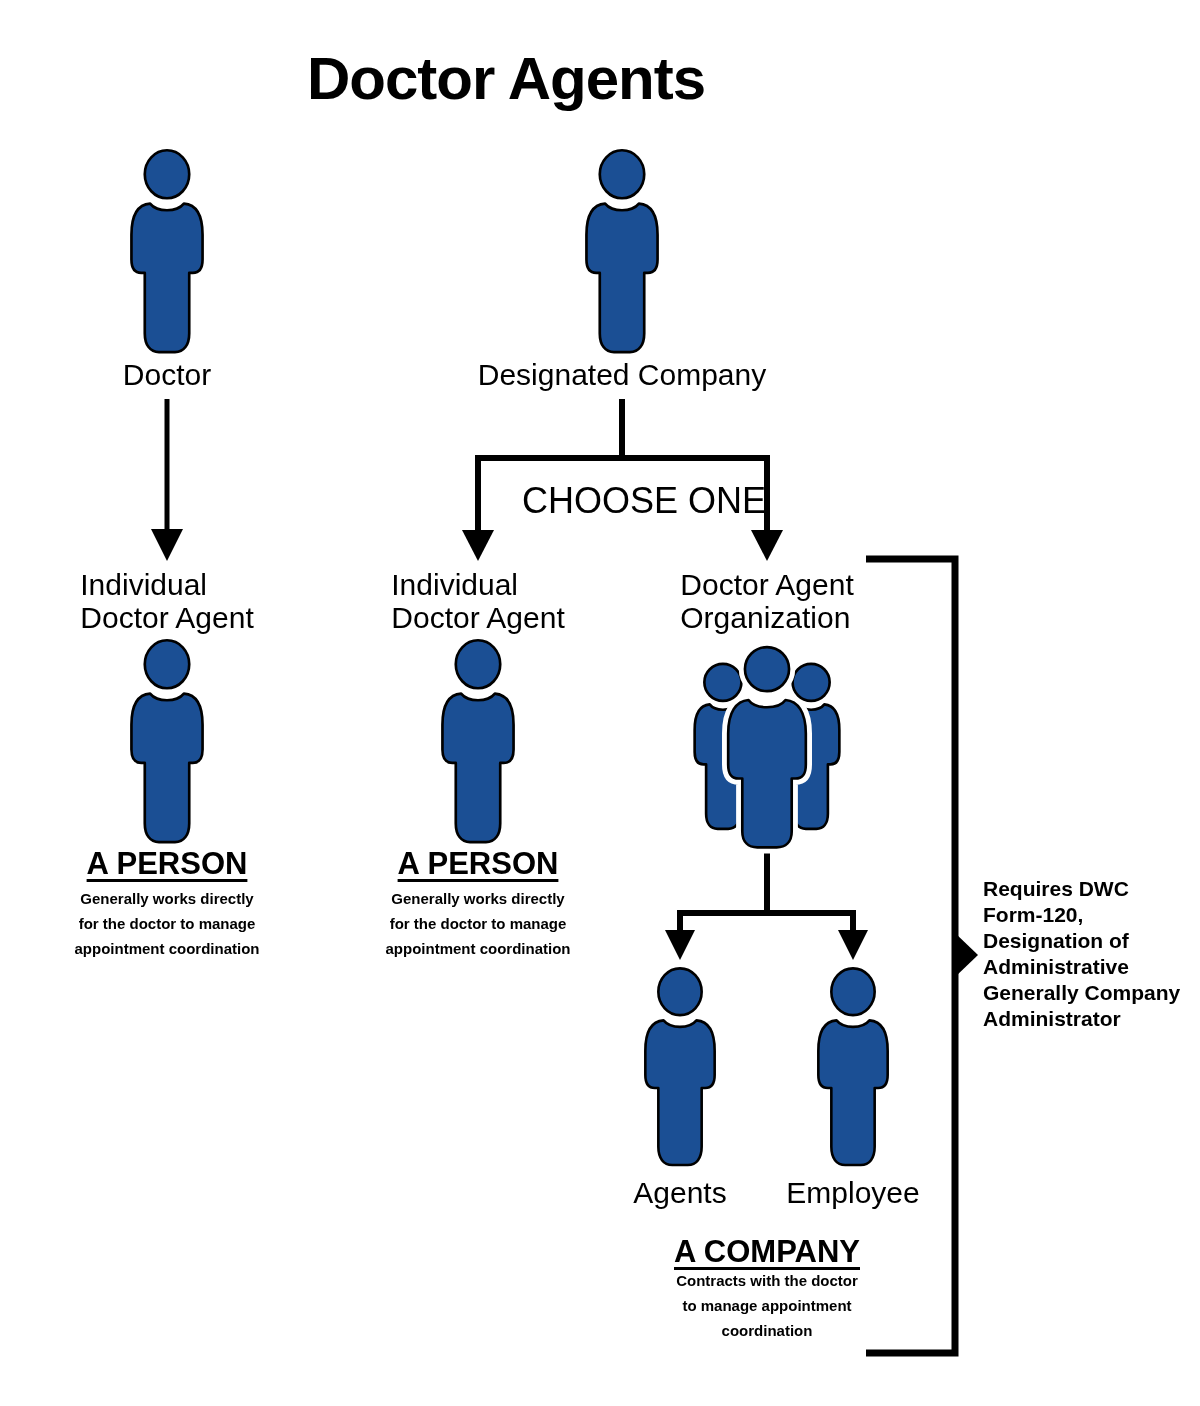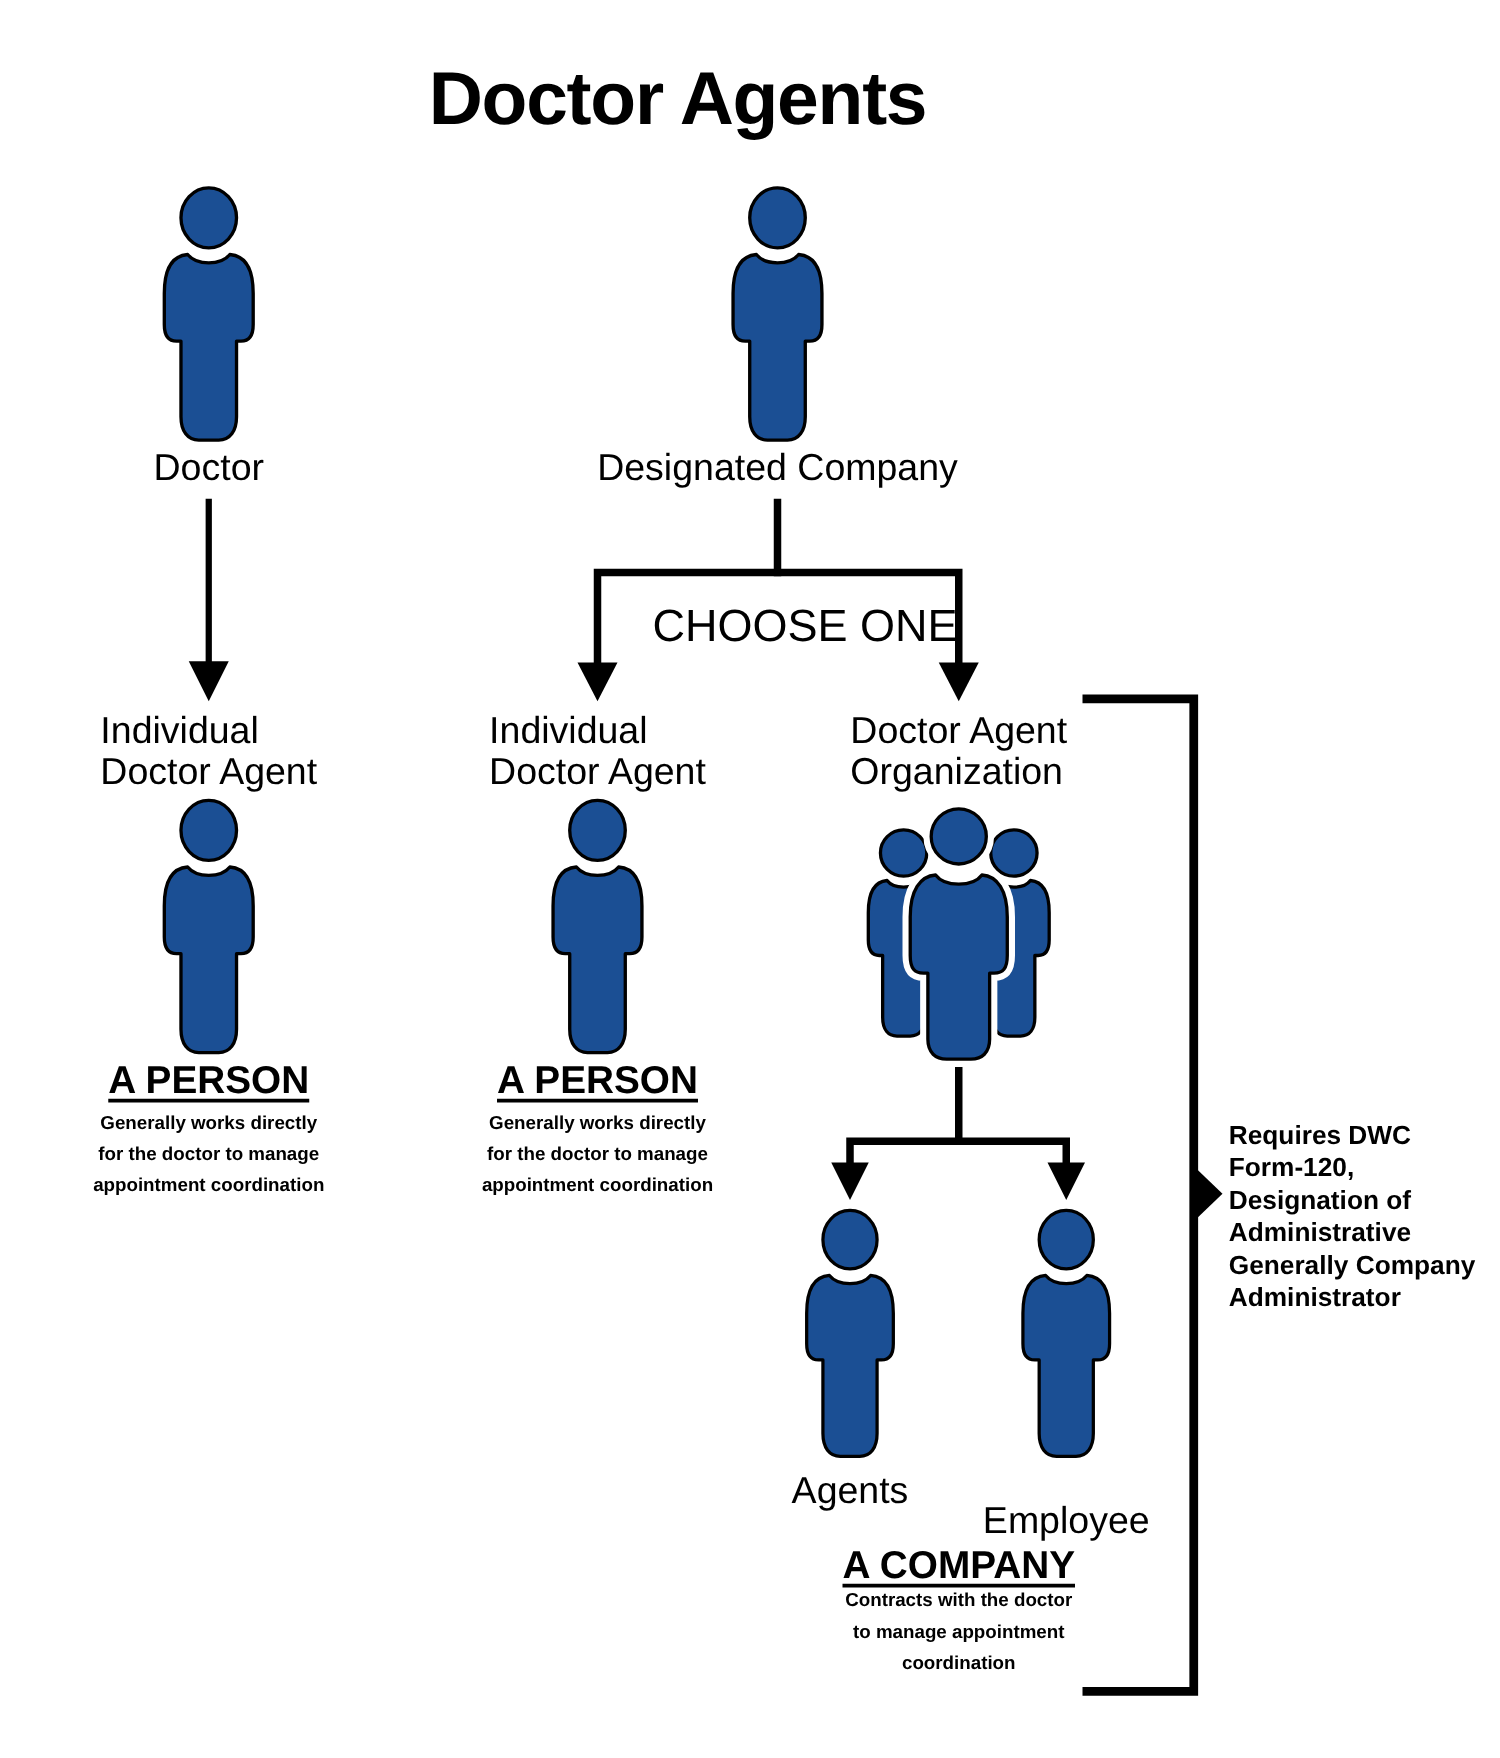--- a/index.html
+++ b/index.html
@@ -5,38 +5,38 @@
   html,body { margin:0; padding:0; background:#fff; }
   .canvas {
     position:relative; width:1200px; height:1406px;
     background:var(--background,#ffffff);
     font-family:"Liberation Sans", sans-serif;
     color:var(--text-color,#000);
     overflow:hidden;
   }
   .title {
     position:absolute; left:0; top:44px; width:1012px;
-    text-align:center; font-size:60px; font-weight:700; letter-spacing:-1px;margin-left:36px;
+    text-align:center; font-size:60px; font-weight:700; letter-spacing:-1px;
   }
   .overlay { position:absolute; left:0; top:0; width:1200px; height:1406px; }
   .overlay * { stroke:var(--outline,#000); }
   .cline { fill:none; }
   .ahead { fill:var(--outline,#000); stroke:none; }
   .icon { position:absolute; overflow:visible; }
   .pf { fill:var(--person-fill,#1B4F94); stroke:var(--outline,#000); stroke-width:3px; stroke-linejoin:round; }
   .halo { fill:#fff; stroke:#fff; stroke-width:14px; stroke-linejoin:round; }
   .label { position:absolute; font-size:30px; line-height:33px; text-align:left; white-space:nowrap; }
   .center { transform:translateX(-50%); }
   .heading {
     position:absolute; font-size:31px; font-weight:700; white-space:nowrap; text-align:center;
     text-decoration:underline; text-decoration-thickness:3px; text-underline-offset:5px;
   }
   .desc { position:absolute; font-size:15px; font-weight:700; line-height:25px; text-align:center; white-space:nowrap; }
   .choose { position:absolute; left:644px; top:480px; font-size:36px; font-weight:400; white-space:nowrap; transform:translateX(-50%); }
-  .note { position:absolute; left:983px; top:876px; font-size:21px; font-weight:700; line-height:26px; white-space:nowrap; text-align:left;margin-top:20px; }
+  .note { position:absolute; left:983px; top:876px; font-size:21px; font-weight:700; line-height:26px; white-space:nowrap; text-align:left; }
 </style>
 </head>
 <body>
 
 <div class="canvas">
 
   <svg width="0" height="0" style="position:absolute" aria-hidden="true">
     <defs>
       <g id="person-shape">
         <ellipse class="pf" cx="45" cy="27" rx="25" ry="27"></ellipse>
@@ -123,21 +123,21 @@
       <use href="#group-shape"></use>
     </svg>
 
   <svg class="icon" viewBox="0 0 90 230" style="left:641px;top:968px;width:78px;height:200px">
       <use href="#person-shape"></use>
     </svg>
   <svg class="icon" viewBox="0 0 90 230" style="left:814px;top:968px;width:78px;height:200px">
       <use href="#person-shape"></use>
     </svg>
   <div class="label center" style="left:680px;top:1176px">Agents</div>
-  <div class="label center" style="left:853px;top:1200px">Employee</div>
+  <div class="label center" style="left:853px;top:1176px">Employee</div>
 
   <div class="heading center" style="left:767px;top:1234px">A COMPANY</div>
   <div class="desc center" style="left:767px;top:1268px">
     <div>Contracts with the doctor</div>
     <div>to manage appointment</div>
     <div>coordination</div>
   </div>
 
   <div class="note">
     <div>Requires DWC</div>

